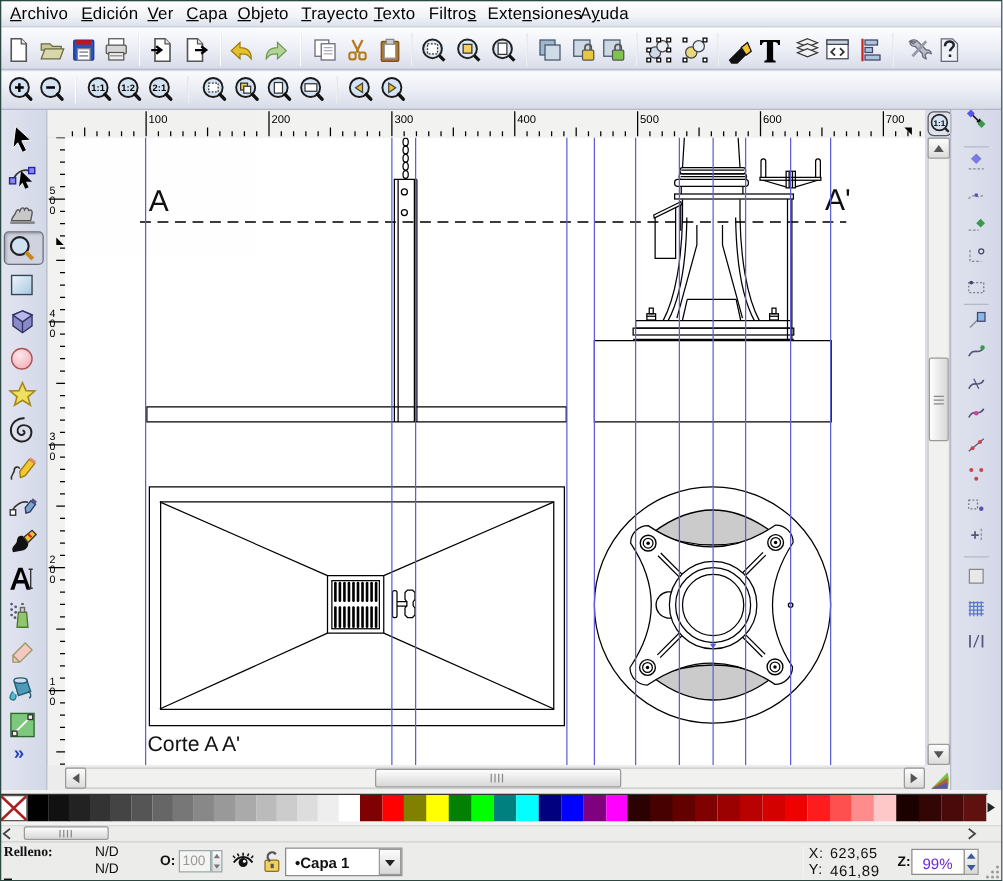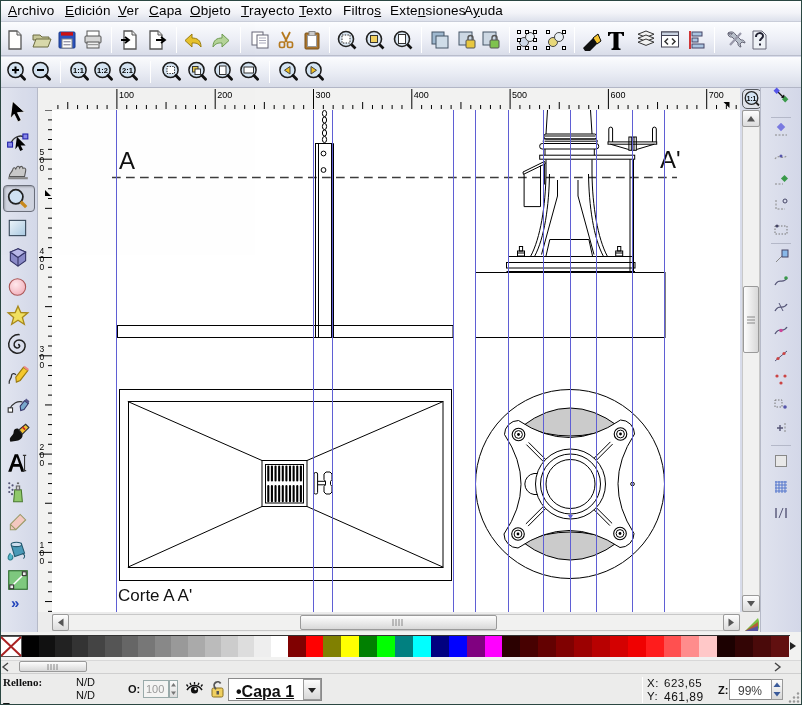--- a/index.html
+++ b/index.html
@@ -795,33 +795,33 @@
     <circle cx="9.5" cy="11" r="3.6" fill="#111"></circle>
     <circle cx="10.5" cy="10" r="1.2" fill="#fff"></circle>
     <path d="M3,7.5 l-1.5,-2 M6,6 l-1,-2.2 M9.5,5.5 v-2.4 M13,6 l1,-2.2 M16,7.5 l1.5,-2" stroke="#111" stroke-width="1.3"></path>
   </svg>
 <svg class="abs" style="left:208px;top:679px" width="18" height="20">
     <rect x="4" y="9" width="11" height="9" rx="1.5" fill="#f0d060" stroke="#8a7020"></rect>
     <path d="M6.5,9 V6.5 a3.5,3.5 0 0 1 7,-0.5" fill="none" stroke="#555" stroke-width="1.8" transform="rotate(-28 10 7)"></path>
     <rect x="8.5" y="12" width="2.5" height="3.5" fill="#555"></rect>
   </svg>
 <div class="abs" style="left:228px;top:678px;width:94px;height:23px;background:#fff;border:1px solid #8a8a8a;"></div>
-<div class="abs" style="left:236px;top:683px;font-size:16px;font-weight:bold;color:#111;text-decoration:underline;">•Capa 1</div>
+<div class="abs" style="left:236px;top:683px;font-size:12px;font-weight:bold;color:#111;">•Capa 1</div>
 <div class="abs" style="left:303px;top:679px;width:18px;height:21px;background:linear-gradient(#fcfcfc,#d8d8d8);border:1px solid #9a9a9a;"></div>
 <svg class="abs" style="left:303px;top:679px" width="18" height="21">
     <path d="M5,9 l4,5 4,-5 z" fill="#222"></path>
   </svg>
 <div class="abs" style="left:642px;top:677px;width:1px;height:26px;background:#c8c8c8;border-right:1px solid #fff;"></div>
 <div class="abs" style="font-size:11.5px;color:#111;left:647px;top:677px;letter-spacing:0.5px;">X:</div>
 <div class="abs" style="font-size:11.5px;color:#111;left:664px;top:677px;letter-spacing:0.5px;">623,65</div>
 <div class="abs" style="font-size:11.5px;color:#111;left:647px;top:690px;letter-spacing:0.5px;">Y:</div>
 <div class="abs" style="font-size:12px;color:#111;left:664px;top:690px;letter-spacing:0.5px;">461,89</div>
 <div class="abs" style="font-size:11px;color:#111;left:718px;top:684px;"><b>Z:</b></div>
 <div class="abs" style="left:729px;top:679px;width:43px;height:21px;background:#fff;border:1px solid #8a8a8a;"></div>
-<div class="abs" style="left:738px;top:684px;font-size:12px;color:#404040;">99%</div>
+<div class="abs" style="left:738px;top:684px;font-size:12px;color:#6d28d9;">99%</div>
 <div class="abs" style="left:771px;top:679px;width:12px;height:21px;background:linear-gradient(#fcfcfc,#d8d8d8);border:1px solid #9a9a9a;"></div>
 <svg class="abs" style="left:771px;top:679px" width="12" height="21">
     <path d="M6,3.5 l3.5,4.5 h-7 z" fill="#3a5a9a"></path>
     <path d="M6,17.5 l3.5,-4.5 h-7 z" fill="#3a5a9a"></path>
   </svg>
 <svg class="abs" style="left:788px;top:691px" width="13" height="13">
     <circle cx="10" cy="2.5" r="1.2" fill="#999"></circle>
     <circle cx="6" cy="6.5" r="1.2" fill="#999"></circle>
     <circle cx="10" cy="6.5" r="1.2" fill="#999"></circle>
     <circle cx="2" cy="10.5" r="1.2" fill="#999"></circle>

